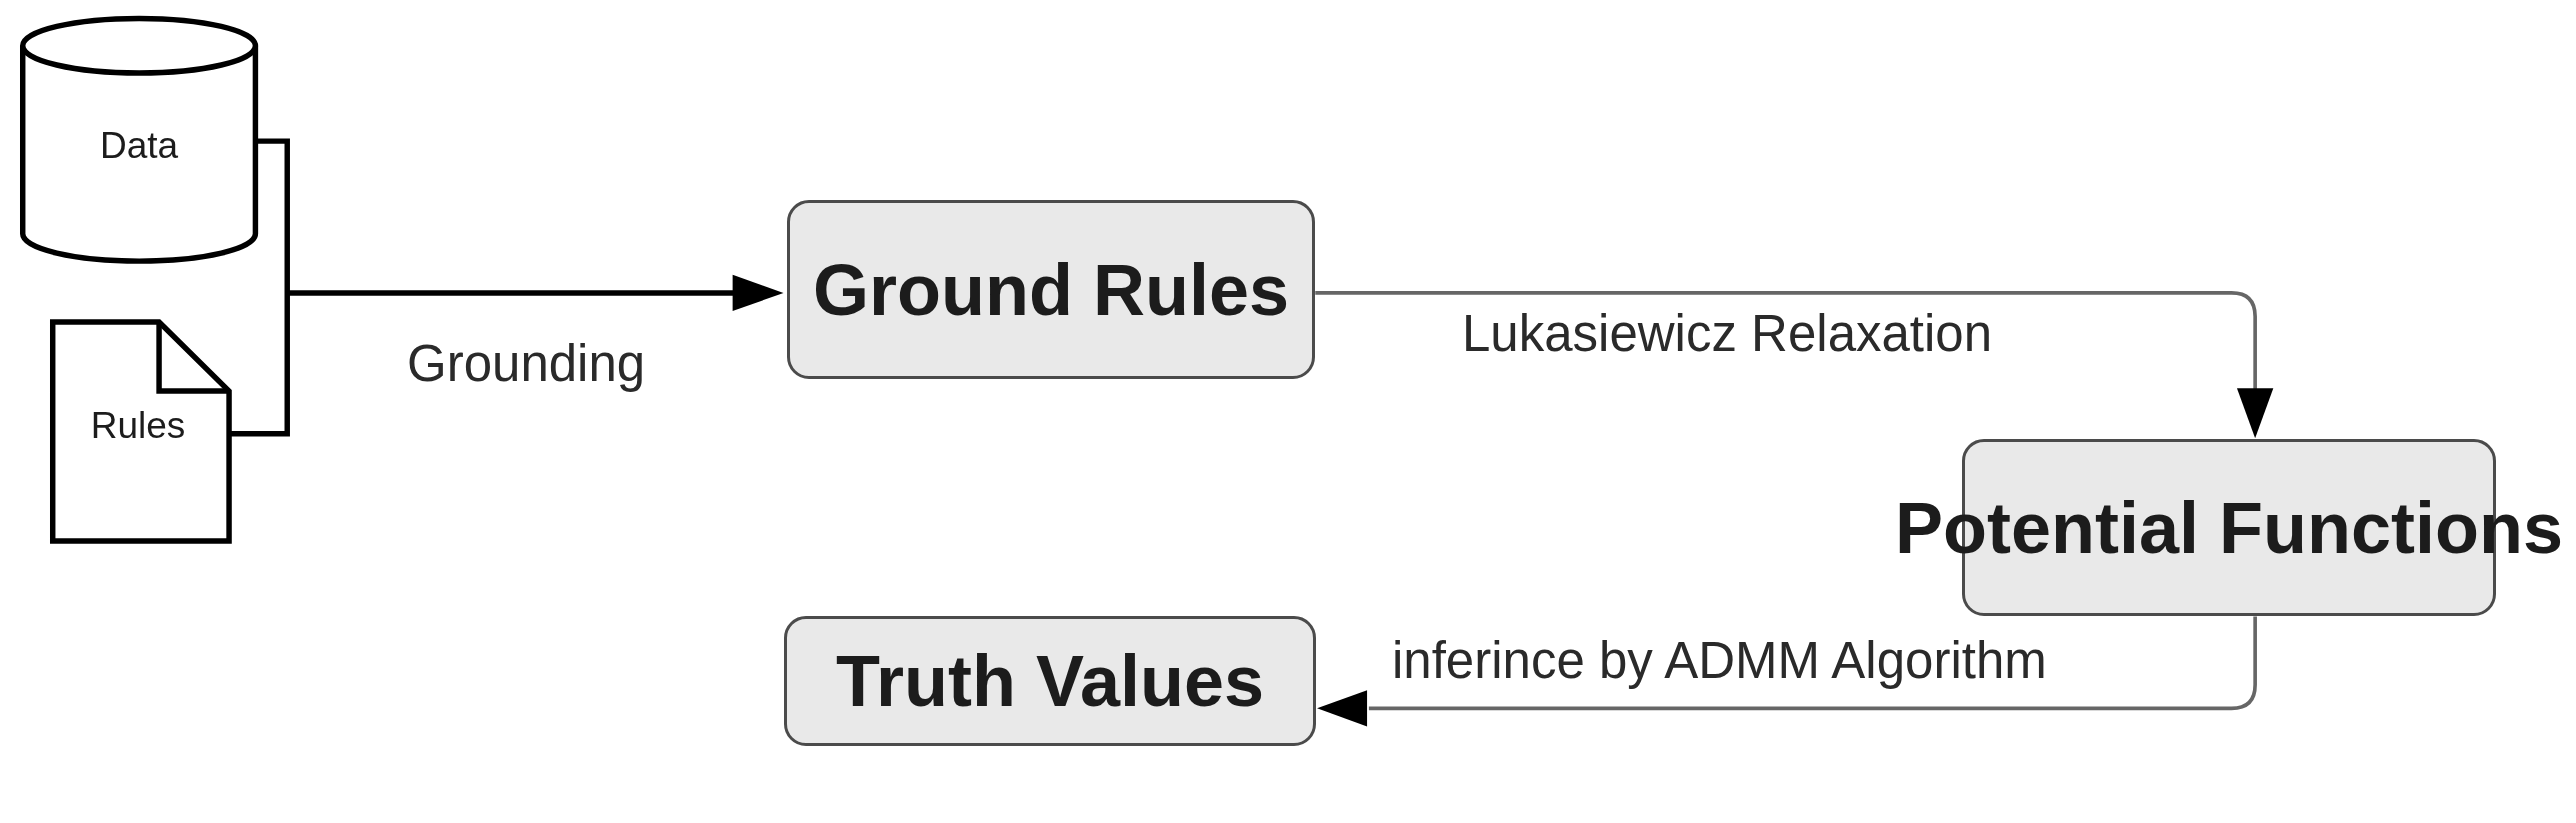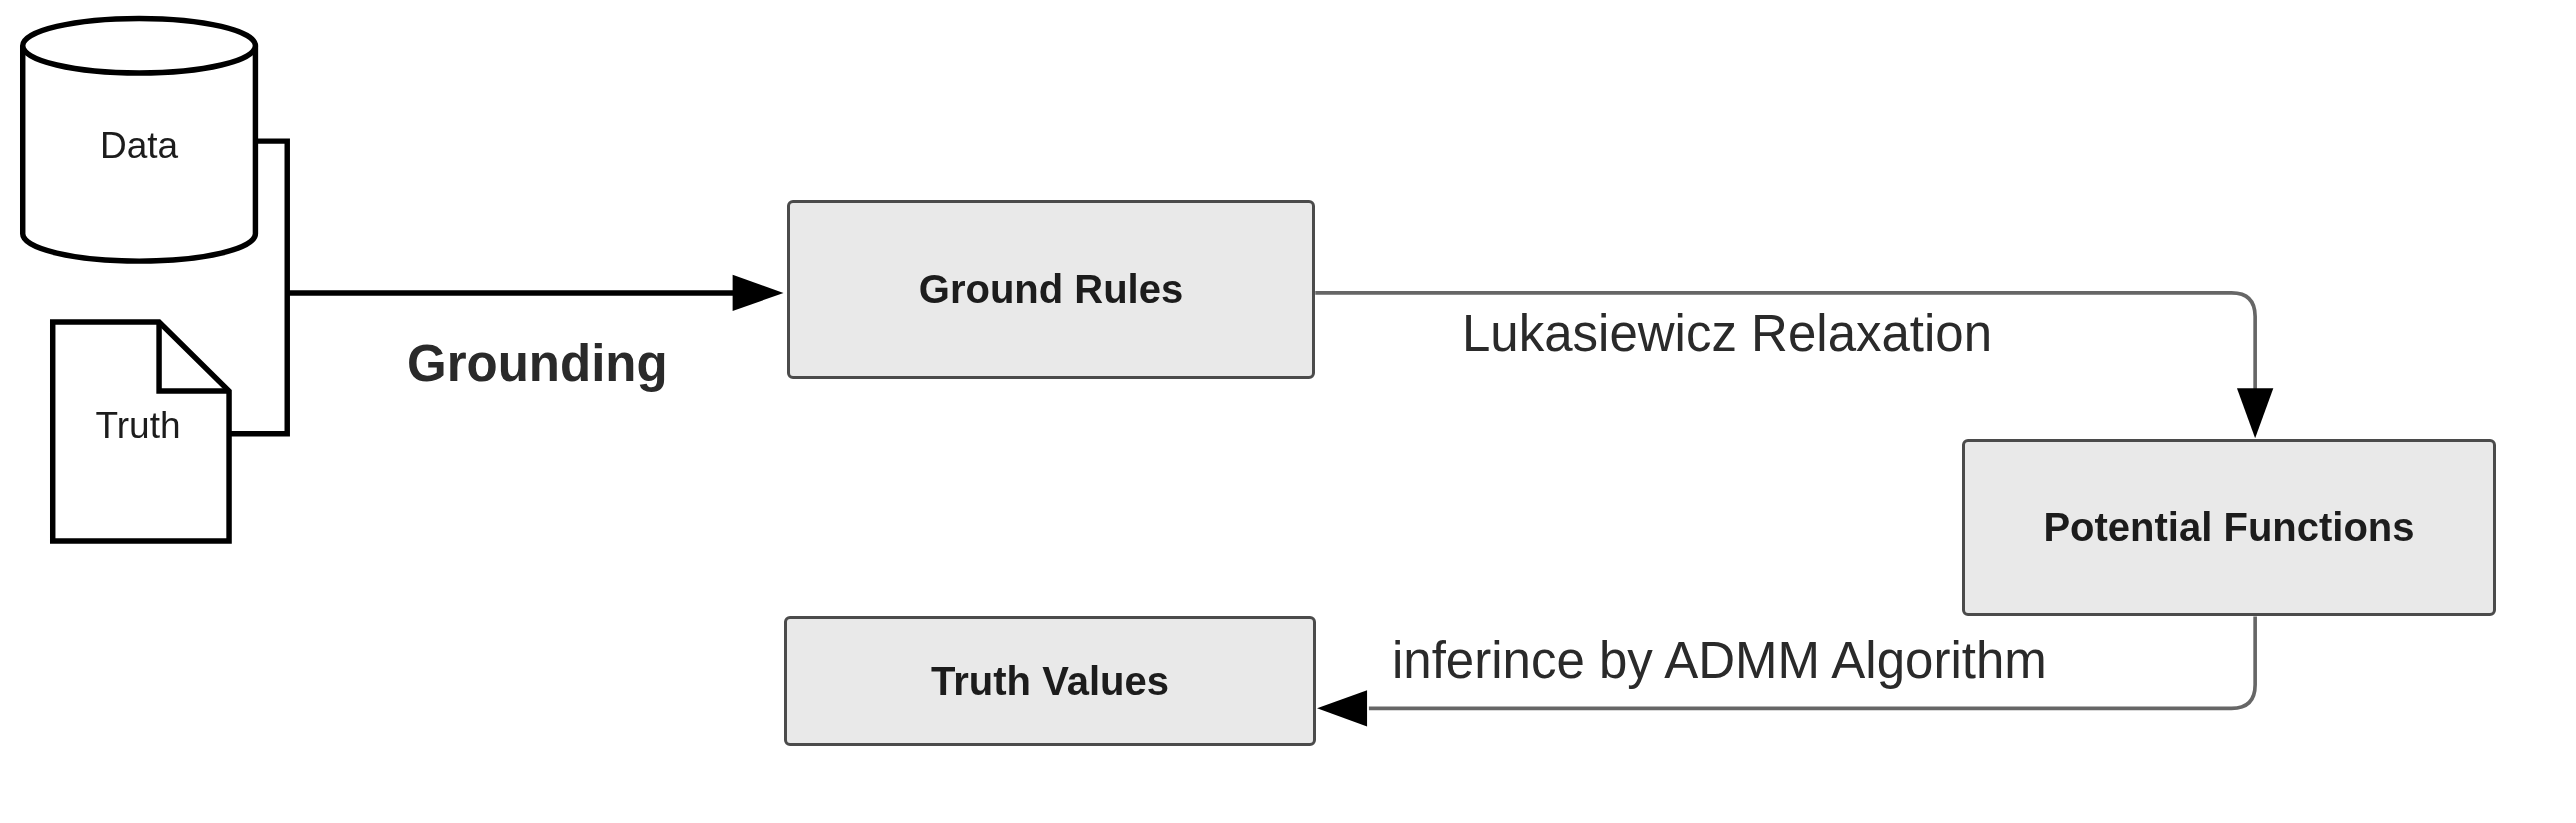--- a/index.html
+++ b/index.html
@@ -18,26 +18,26 @@
   #wires {
     position: absolute;
     left: 0; top: 0;
     width: 2576px;
     height: 824px;
   }
   .node-box {
     position: absolute;
     background: #e9e9e9;
     border: 3.6px solid #4b4b4b;
-    border-radius: 6px;
+    border-radius: 22px;
     display: flex;
     align-items: center;
     justify-content: center;
     font-weight: bold;
-    font-size: 40px;
+    font-size: 72px;
     color: #1c1c1c;
     box-sizing: border-box;
     white-space: nowrap;
   }
   #ground-rules-box      { left: 787px;  top: 200px; width: 528px; height: 179px; }
   #potential-functions-box { left: 1962px; top: 439px; width: 534px; height: 177px; }
   #truth-values-box      { left: 784px;  top: 616px; width: 532px; height: 130px; }
 
   .shape-label {
     position: absolute;
@@ -48,21 +48,21 @@
   }
   #data-label  { left: 39px; top: 125px; width: 200px; }
   #rules-label { left: 38px; top: 405px; width: 200px; }
 
   .edge-label {
     position: absolute;
     font-size: 51px;
     color: #2a2a2a;
     white-space: nowrap;
   }
-  #grounding-label   { left: 407px;  top: 334px; font-weight: bold; }
+  #grounding-label   { left: 407px;  top: 334px; }
   #lukasiewicz-label { left: 1462px; top: 304px; }
   #admm-label        { left: 1392px; top: 631px; }
 </style>
 </head>
 <body>
 
 <div id="canvas">
 
   <svg id="wires" viewBox="0 0 2834 906">
 
@@ -81,21 +81,21 @@
       <ellipse cx="153" cy="50" rx="128" ry="30" fill="#ffffff" stroke="#000000" stroke-width="6"></ellipse>
     </g>
 
     <g>
       <path d="M 58 354 L 175 354 L 252 430 L 252 595 L 58 595 Z" fill="#ffffff" stroke="#000000" stroke-width="6"></path>
       <path d="M 175 354 L 175 430 L 252 430" fill="none" stroke="#000000" stroke-width="6"></path>
     </g>
   </svg>
 
   <div class="shape-label" id="data-label">Data</div>
-  <div class="shape-label" id="rules-label">Truth</div>
+  <div class="shape-label" id="rules-label">Rules</div>
 
   <div class="node-box" id="ground-rules-box">
     <span>Ground Rules</span>
   </div>
   <div class="node-box" id="potential-functions-box">
     <span>Potential Functions</span>
   </div>
   <div class="node-box" id="truth-values-box">
     <span>Truth Values</span>
   </div>

